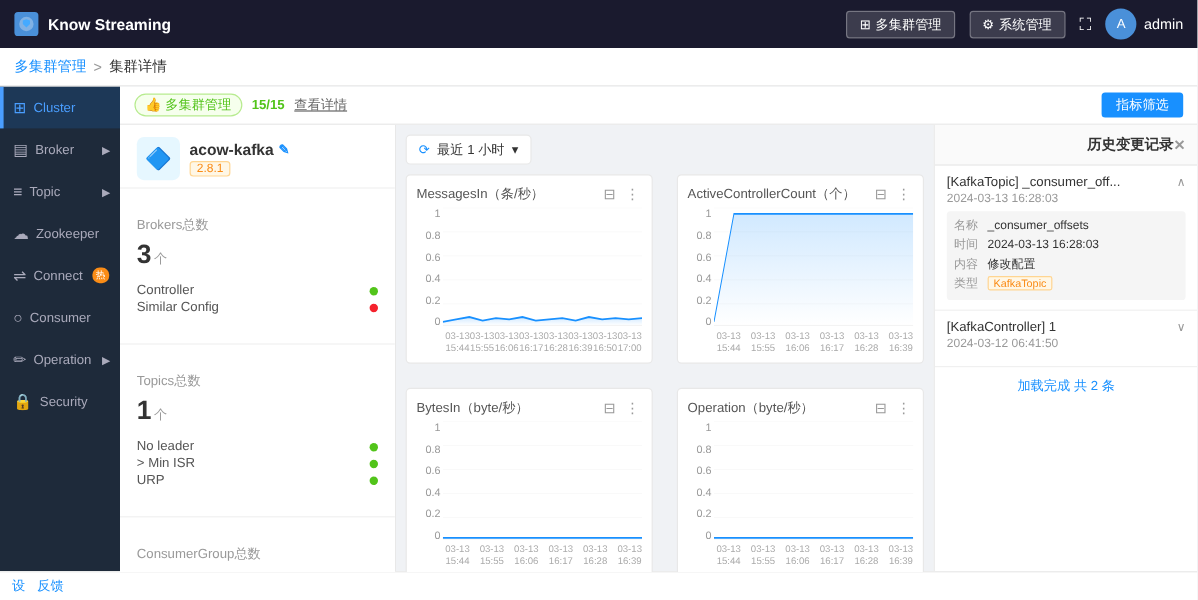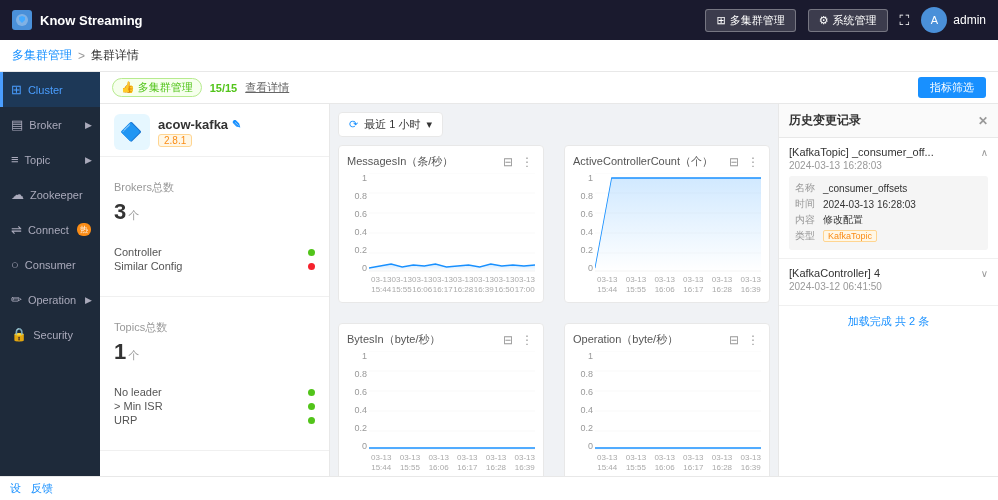--- a/index.html
+++ b/index.html
@@ -46,42 +46,42 @@
     .left-panel { width: 230px; background: #fff; border-right: 1px solid #e8e8e8; overflow-y: auto; flex-shrink: 0; padding: 0; }
     .cluster-header { padding: 10px 14px 6px; display: flex; align-items: center; gap: 8px; }
     .cluster-icon { width: 36px; height: 36px; background: #e6f7ff; border-radius: 6px; display: flex; align-items: center; justify-content: center; font-size: 18px; }
     .cluster-name { font-size: 13px; font-weight: 600; color: #333; display: flex; align-items: center; gap: 4px; }
     .cluster-version { display: inline-block; background: #fff7e6; border: 1px solid #ffd591; color: #fa8c16; font-size: 10px; padding: 0 5px; border-radius: 3px; margin-top: 2px; }
 
     .stat-block { padding: 23px 14px; border-top: 1px solid #f0f0f0; }
     .stat-title { font-size: 11px; color: #999; margin-bottom: 4px; }
     .stat-count { font-size: 22px; font-weight: 700; color: #333; display: flex; align-items: baseline; gap: 2px; }
     .stat-unit { font-size: 11px; color: #999; font-weight: normal; }
-    .stat-rows { margin-top: 20px; }
+    .stat-rows { margin-top: 10px; }
     .stat-row { display: flex; align-items: center; justify-content: space-between; padding: 1px 0; font-size: 11px; color: #555; }
     .dot { width: 7px; height: 7px; border-radius: 50%; display: inline-block; }
     .dot-green { background: #52c41a; }
     .dot-red { background: #f5222d; }
 
     
     .charts-area { flex: 1; overflow-y: auto; padding: 8px; display: flex; flex-direction: column; gap: 8px; }
 
     
     .time-bar { display: flex; align-items: center; gap: 6px; background: #fff; padding: 4px 10px; border-radius: 4px; border: 1px solid #e8e8e8; font-size: 11px; color: #333; width: fit-content; cursor: pointer; }
 
     
     .chart-grid { display: grid; grid-template-columns: 1fr 1fr; gap: 20px; flex: 1; }
     .chart-card { background: #fff; border: 1px solid #e8e8e8; border-radius: 4px; padding: 8px; position: relative; min-height: 150px; }
     .chart-title { font-size: 11px; color: #555; margin-bottom: 4px; display: flex; align-items: center; justify-content: space-between; }
     .chart-actions { display: flex; gap: 4px; }
     .chart-action-btn { background: none; border: none; cursor: pointer; color: #999; font-size: 12px; padding: 0 2px; }
 
     
     .history-panel { width: 220px; background: #fff; border-left: 1px solid #e8e8e8; overflow-y: auto; flex-shrink: 0; }
-    .history-header { background: #fafafa; padding: 8px 10px; font-size: 12px; font-weight: 600; border-bottom: 1px solid #e8e8e8; display: flex; align-items: center; justify-content: space-between; }
+    .history-header { background: #fafafa; padding: 8px 10px; font-size: 12px; font-weight: 600; border-bottom: 1px solid #e8e8e8; display: flex; align-items: center; justify-content: flex-end; }
     .history-close { cursor: pointer; color: #999; }
     .history-item { padding: 8px 10px; border-bottom: 1px solid #f0f0f0; cursor: pointer; }
     .history-item-title { font-size: 11px; color: #333; font-weight: 500; margin-bottom: 2px; display: flex; align-items: center; justify-content: space-between; }
     .history-item-date { font-size: 10px; color: #999; margin-bottom: 5px; }
     .history-detail-row { display: flex; align-items: center; font-size: 10px; margin-bottom: 2px; }
     .history-label { color: #999; width: 28px; flex-shrink: 0; }
     .history-value { color: #333; flex: 1; }
     .history-type { background: #fff7e6; border: 1px solid #ffd591; color: #fa8c16; padding: 0 4px; border-radius: 2px; font-size: 9px; }
     .load-more { text-align: center; padding: 8px; font-size: 11px; color: #1890ff; cursor: pointer; }
 
@@ -552,21 +552,21 @@
             </div>
             <div class="history-detail-row">
               <span class="history-label">类型</span>
               <span class="history-type">KafkaTopic</span>
             </div>
           </div>
         </div>
 
         <div class="history-item">
           <div class="history-item-title">
-            <span>[KafkaController] 4</span>
+            <span>[KafkaController] 1</span>
             <span style="font-size:10px;color:#999;">∨</span>
           </div>
           <div class="history-item-date">2024-03-12 06:41:50</div>
         </div>
 
         <div class="load-more">加载完成 共 2 条</div>
       </div>
 
     </div>
   </div>

